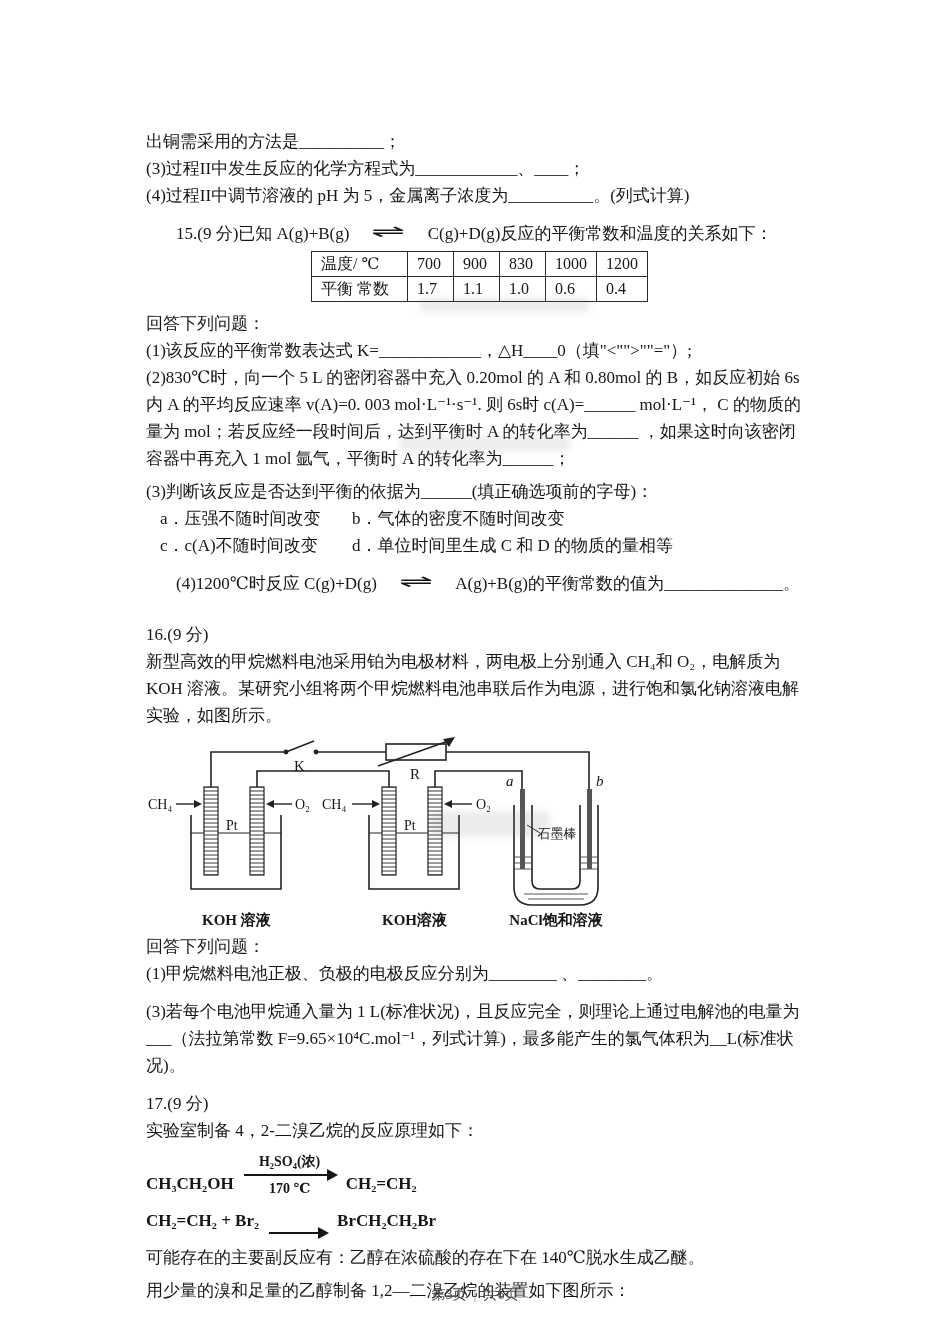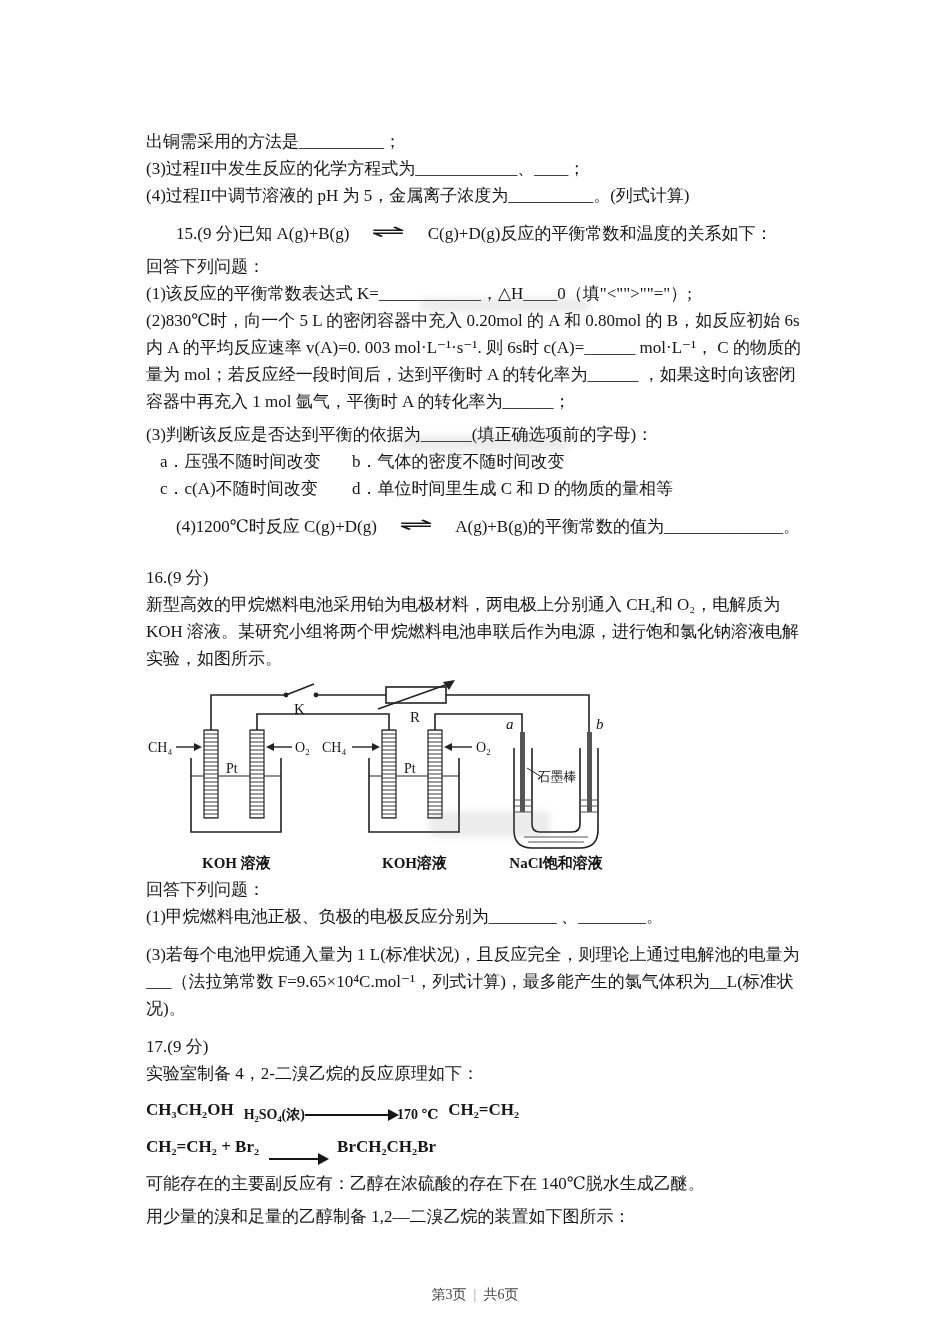--- a/index.html
+++ b/index.html
@@ -47,21 +47,21 @@
   .choices { display: flex; padding-left: 14px; }
   .choices .c1 { width: 192px; flex: 0 0 192px; }
   .rxn {
     display: flex;
     align-items: flex-end;
     font-weight: bold;
     margin: 9px 0 10px 0;
   }
   .arrow-stack {
     display: flex;
-    flex-direction: row;
+    flex-direction: column;
     align-items: center;
     margin: 0 10px;
     font-size: 14px;
     line-height: 17px;
     font-weight: bold;
   }
   .arrow-line {
     position: relative;
     height: 2px;
     background: #161616;
@@ -110,20 +110,40 @@
 
   <section>
     <p>出铜需采用的方法是__________；</p>
     <p>(3)过程II中发生反应的化学方程式为____________、____；</p>
     <p>(4)过程II中调节溶液的 pH 为 5，金属离子浓度为__________。(列式计算)</p>
   </section>
 
   <section class="mt-sm">
     <p class="indent"><span>15.(9 分)已知 A(g)+B(g)</span><span class="eq-arrow">⇌</span><span>C(g)+D(g)反应的平衡常数和温度的关系如下：</span></p>
 
+    <table class="ktable">
+      <tbody>
+        <tr>
+          <td>温度/ ℃</td>
+          <td>700</td>
+          <td>900</td>
+          <td>830</td>
+          <td>1000</td>
+          <td>1200</td>
+        </tr>
+        <tr>
+          <td>平衡 常数</td>
+          <td>1.7</td>
+          <td>1.1</td>
+          <td>1.0</td>
+          <td>0.6</td>
+          <td>0.4</td>
+        </tr>
+      </tbody>
+    </table>
 
     <p class="mt-xs">回答下列问题：</p>
     <p>(1)该反应的平衡常数表达式 K=____________，△H____0（填"&lt;""&gt;""="）;</p>
     <p>(2)830℃时，向一个 5 L 的密闭容器中充入 0.20mol 的 A 和 0.80mol 的 B，如反应初始 6s 内 A 的平均反应速率 v(A)=0. 003 mol·L⁻¹·s⁻¹. 则 6s时 c(A)=______ mol·L⁻¹， C 的物质的量为 mol；若反应经一段时间后，达到平衡时 A 的转化率为______ ，如果这时向该密闭容器中再充入 1 mol 氩气，平衡时 A 的转化率为______；</p>
     <p class="mt-xs">(3)判断该反应是否达到平衡的依据为______(填正确选项前的字母)：</p>
     <div class="choices">
       <span class="c1">a．压强不随时间改变</span>
       <span>b．气体的密度不随时间改变</span>
     </div>
     <div class="choices">

